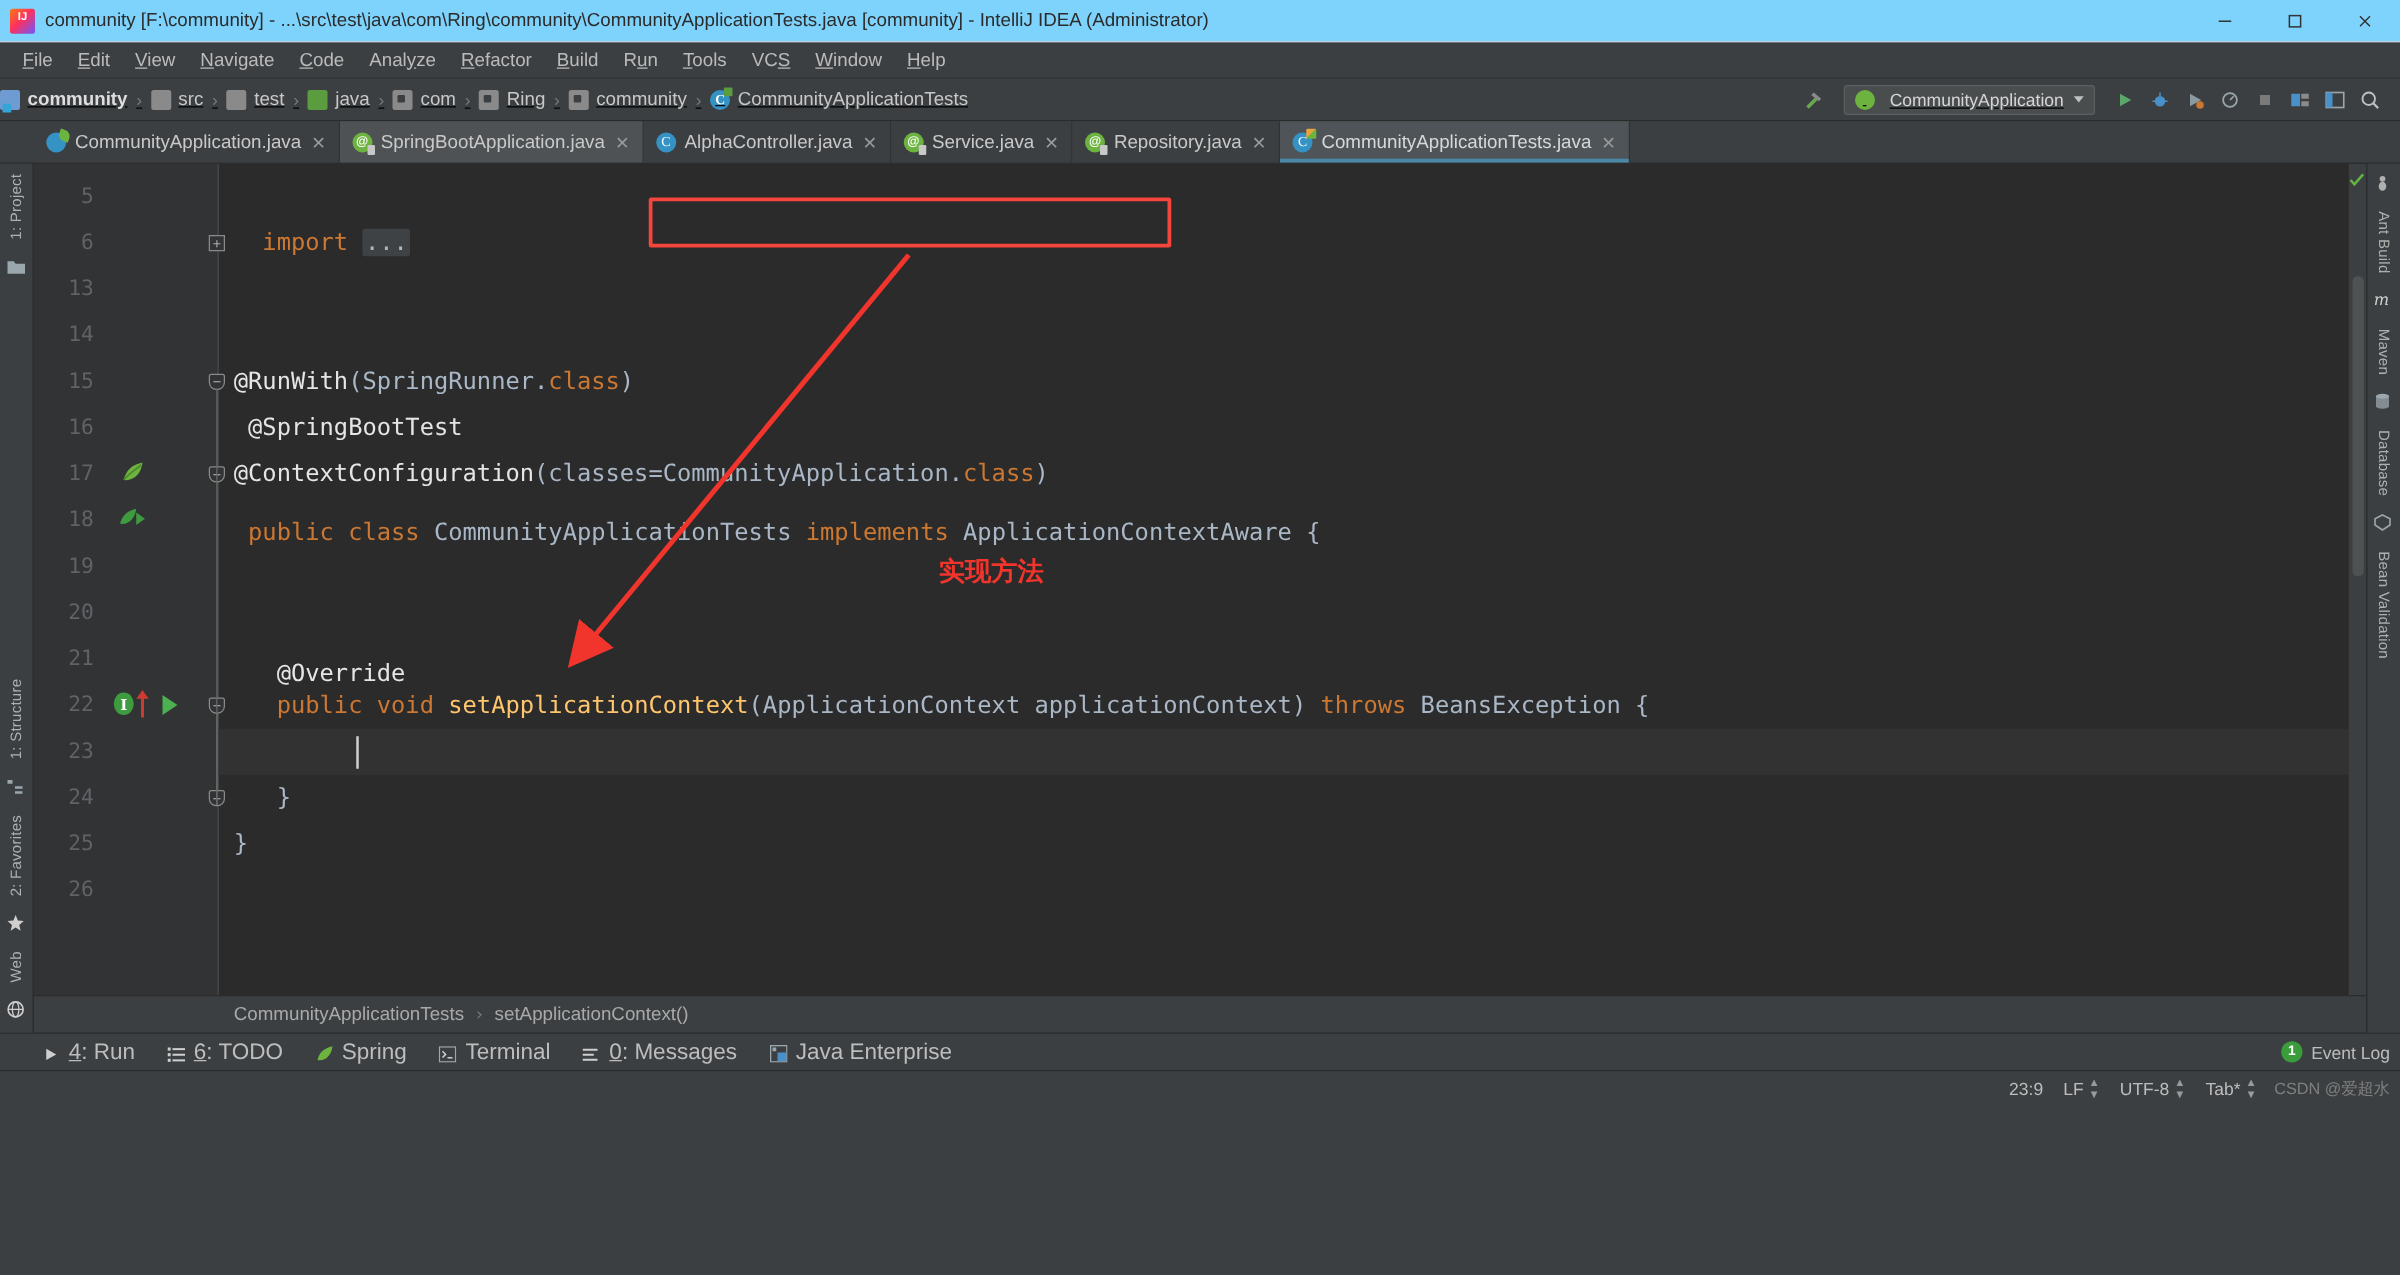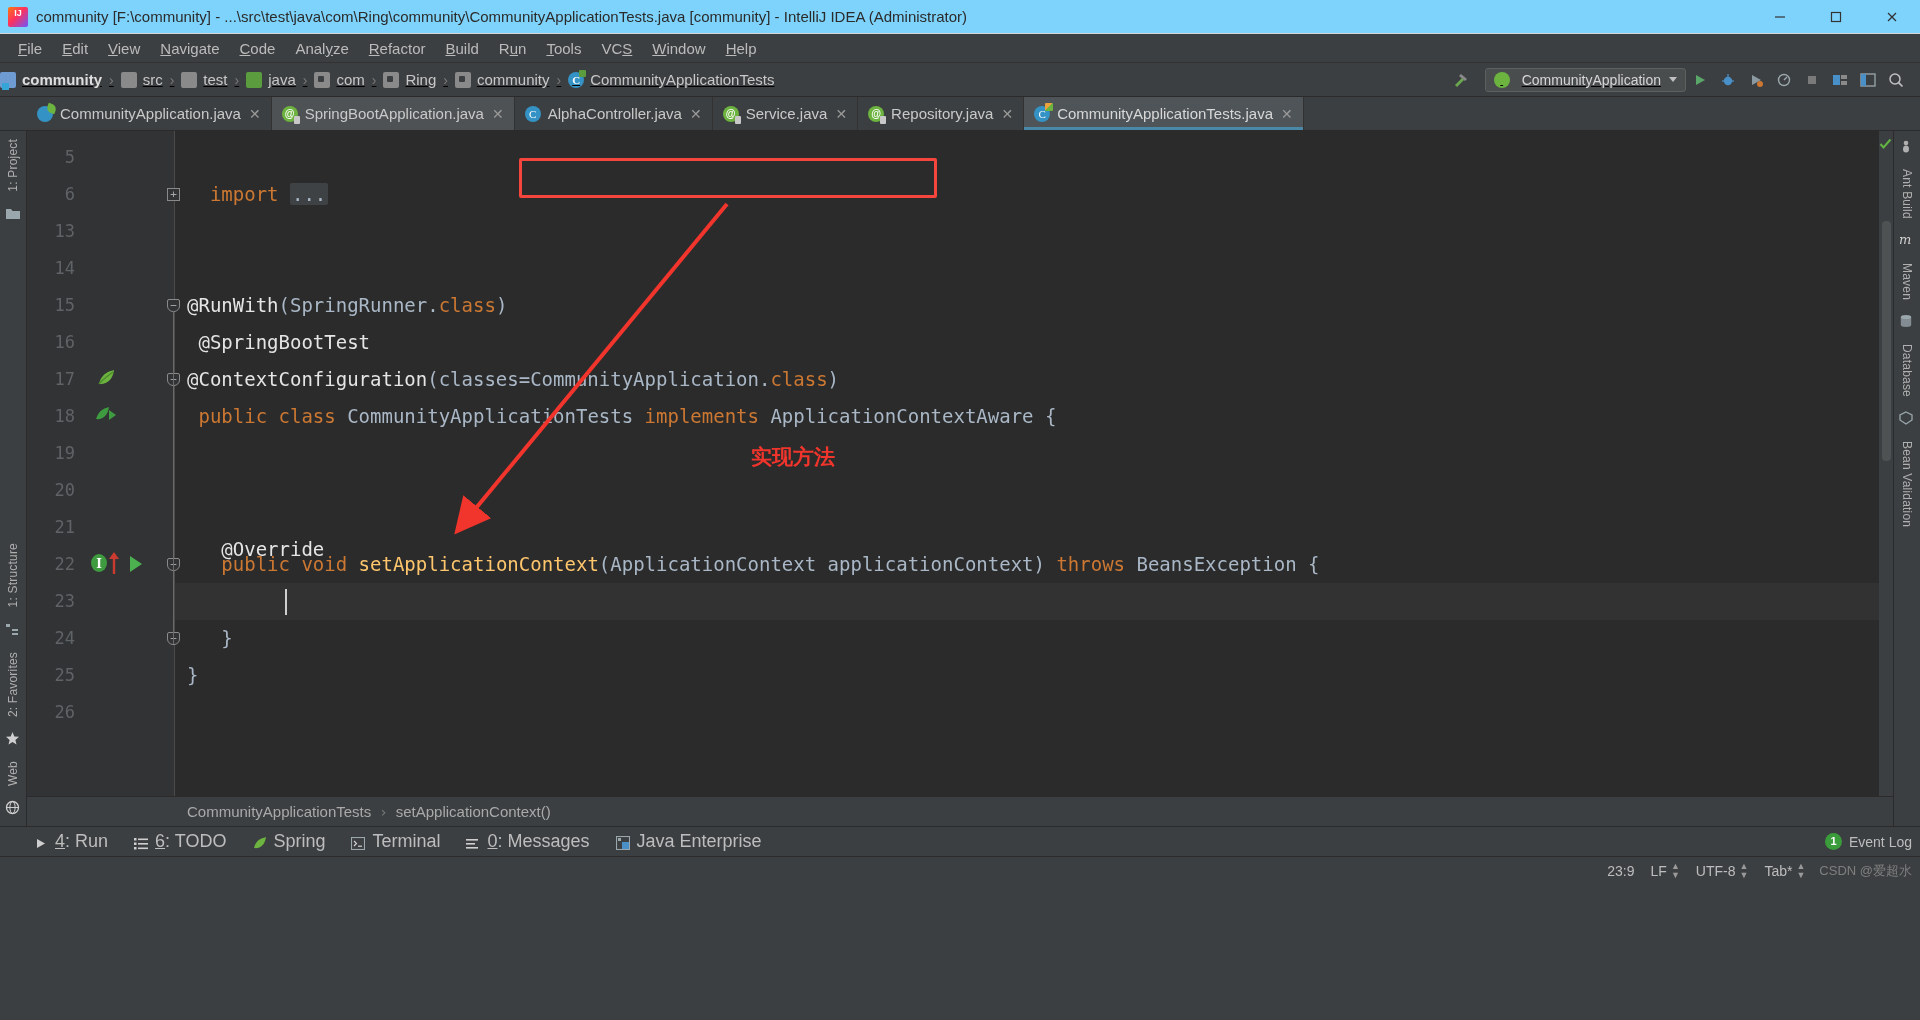--- a/index.html
+++ b/index.html
@@ -63,21 +63,21 @@
     text-align:center; line-height:16px; font-family:"Liberation Serif", serif;
   }
   .ic-class.test::before{
     content:""; position:absolute; right:-2px; top:-2px; width:7px; height:7px;
     background:#5b9c3e; border-radius:1px;
   }
   #toolbar-right { display: flex; align-items: center; flex: none; padding-right: 10px; }
   #build-hammer { margin-right: 10px; }
   #runconfig {
     display: flex; align-items: center; height: 24px; padding: 0 8px;
-    border: 1px solid #5e6060; border-radius: 3px; background: #4a4d4e; 
+    border: 1px solid #5e6060; border-radius: 3px; background: #4a4d4e; margin-right: 10px;
   }
   #runconfig .rc-label { font-size: 14px; color: #d6d6d6; margin: 0 8px 0 6px; white-space: nowrap; }
   .caret-down { width:0;height:0;border-left:4px solid transparent;border-right:4px solid transparent;border-top:5px solid #c0c0c0; }
   .tb-icon { width: 28px; height: 26px; display: flex; align-items: center; justify-content: center; }
   
   #tabstrip {
     height: 34px; background: #3c3f41; display: flex; align-items: stretch;
     border-bottom: 1px solid #2b2b2b; padding-left: 27px;
   }
   .tab {
@@ -462,22 +462,22 @@
           </svg></div>
         <div class="gut-ic" style="left: 98px; top: 422px;"><svg width="20" height="22" viewBox="0 0 20 22">
             <path d="M5 3 L17 11 L5 19 Z" fill="#4caf50"></path>
           </svg></div>
       </div>
     <div id="codearea">
         <div class="code-line" style="top: 45px;"><span>  </span><span class="kw">import</span><span class="plain"> </span><span class="fold-ph">...</span></div>
         <div class="code-line" style="top: 156px;"><span></span><span class="anno">@RunWith</span><span class="typ">(SpringRunner.</span><span class="kw">class</span><span class="typ">)</span></div>
         <div class="code-line" style="top: 193px;"><span> </span><span class="anno">@SpringBootTest</span></div>
         <div class="code-line" style="top: 230px;"><span></span><span class="anno">@ContextConfiguration</span><span class="typ">(classes=CommunityApplication.</span><span class="kw">class</span><span class="typ">)</span></div>
-        <div class="code-line" style="top: 267px;"><span> </span><span class="kw">public class</span><span class="typ"> CommunityApplicationTests </span><span class="kw">implements</span><span class="typ"> ApplicationContextAware</span><span class="plain"> {</span></div>
-        <div class="code-line" style="top: 400px;"><span>   </span><span class="anno">@Override</span></div>
+        <div class="code-line" style="top: 277px;"><span> </span><span class="kw">public class</span><span class="typ"> CommunityApplicationTests </span><span class="kw">implements</span><span class="typ"> ApplicationContextAware</span><span class="plain"> {</span></div>
+        <div class="code-line" style="top: 390px;"><span>   </span><span class="anno">@Override</span></div>
         <div class="code-line" style="top: 415px;"><span>   </span><span class="kw">public void </span><span class="fn">setApplicationContext</span><span class="typ">(ApplicationContext applicationContext) </span><span class="kw">throws</span><span class="typ"> BeansException {</span></div>
         <div class="caret-row" style="top: 452px;"></div>
         <div class="caret" style="left: 110px; top: 458px;"></div>
         <div class="code-line" style="top: 489px;"><span>   </span><span class="plain">}</span></div>
         <div class="code-line" style="top: 526px;"><span></span><span class="plain">}</span></div>
       </div>
 
     <div id="overlay">
       <div id="redbox" style="left:492px; top:27px; width:418px; height:40px;"></div>
       <svg id="arrow-svg" width="1760" height="695" style="position:absolute;left:0;top:0;">

